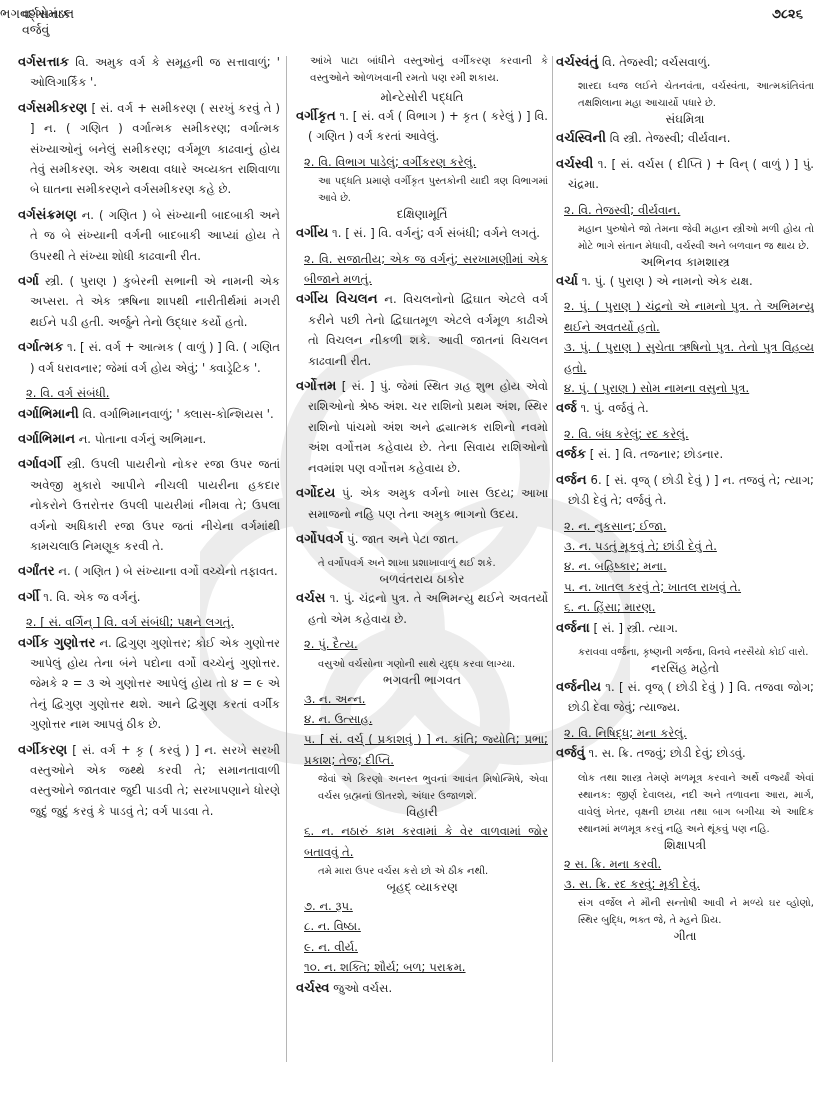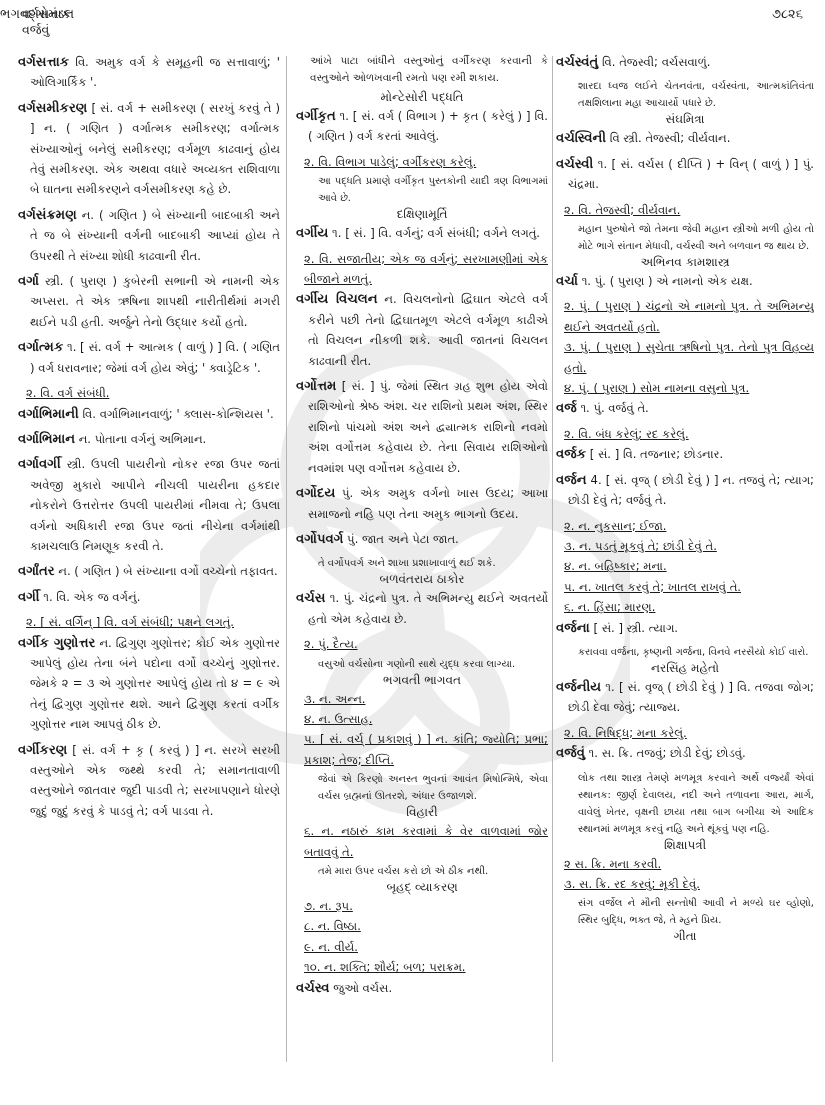--- a/index.html
+++ b/index.html
@@ -11,21 +11,21 @@
   }
   .watermark {
     position: absolute; left: 200px; top: 300px; width: 430px; height: 520px;
     pointer-events: none; opacity: 0.07;
   }
   .header {
     position: absolute; left: 0; top: 0; width: 825px; height: 48px;
   }
   .hdr-left { position: absolute; left: 22px; top: 6px; font-size: 12.5px; line-height: 16px; }
   .hdr-center { position: absolute; left: 0; right: 0; top: 6px; font-size: 13px; }
-  .hdr-right { position: absolute; right: 22px; top: 6px; font-size: 13px; }
+  .hdr-right { position: absolute; right: 22px; top: 6px; font-size: 13px; font-weight: bold; }
   .columns { position: absolute; top: 52px; left: 14px; width: 800px; height: 1050px; }
   .col {
     position: absolute; top: 0; bottom: 0; overflow: hidden;
     font-size: 11.6px; line-height: 20.4px; text-align: justify;
   }
   .col1 { left: 4px; width: 262px; }
   .col2 { left: 282px; width: 252px; }
   .col3 { left: 542px; width: 258px; }
   .divider { position: absolute; top: 4px; bottom: 40px; width: 1px; background: #b5b5b5; }
   .d1 { left: 272px; }
@@ -134,21 +134,21 @@
     <p class="entry"><span class="hw">વર્ચા</span> <span>૧. પું. ( પુરાણ ) એ નામનો એક યક્ષ.</span></p>
     <p class="sense">૨. પું. ( પુરાણ ) ચંદ્રનો એ નામનો પુત્ર. તે અભિમન્યુ થઈને અવતર્યો હતો.</p>
     <p class="sense">૩. પું. ( પુરાણ ) સુચેતા ઋષિનો પુત્ર. તેનો પુત્ર વિહવ્ય હતો.</p>
     <p class="sense">૪. પું. ( પુરાણ ) સોમ નામના વસુનો પુત્ર.</p>
 
     <p class="entry"><span class="hw">વર્જ</span> <span>૧. પું. વર્જવું તે.</span></p>
     <p class="sense">૨. વિ. બંધ કરેલું; રદ કરેલું.</p>
 
     <p class="entry"><span class="hw">વર્જક</span> <span>[ સં. ] વિ. તજનાર; છોડનાર.</span></p>
 
-    <p class="entry"><span class="hw">વર્જન</span> <span>4. [ સં. વૃજ્ ( છોડી દેવું ) ] ન. તજવું તે; ત્યાગ; છોડી દેવું તે; વર્જવું તે.</span></p>
+    <p class="entry"><span class="hw">વર્જન</span> <span>6. [ સં. વૃજ્ ( છોડી દેવું ) ] ન. તજવું તે; ત્યાગ; છોડી દેવું તે; વર્જવું તે.</span></p>
     <p class="sense">૨. ન. નુકસાન; ઈજા.</p>
     <p class="sense">૩. ન. પડતું મૂકવું તે; છાંડી દેવું તે.</p>
     <p class="sense">૪. ન. બહિષ્કાર; મના.</p>
     <p class="sense">૫. ન. ખાતલ કરવું તે; ખાતલ રાખવું તે.</p>
     <p class="sense">૬. ન. હિંસા; મારણ.</p>
 
     <p class="entry"><span class="hw">વર્જના</span> <span>[ સં. ] સ્ત્રી. ત્યાગ.</span></p>
     <p class="quote">કરાવવા વર્જના, કૃષ્ણની ગર્જના, વિનવે નરસૈયો કોઈ વારો.</p>
     <span class="src">નરસિંહ મહેતો</span>
 

